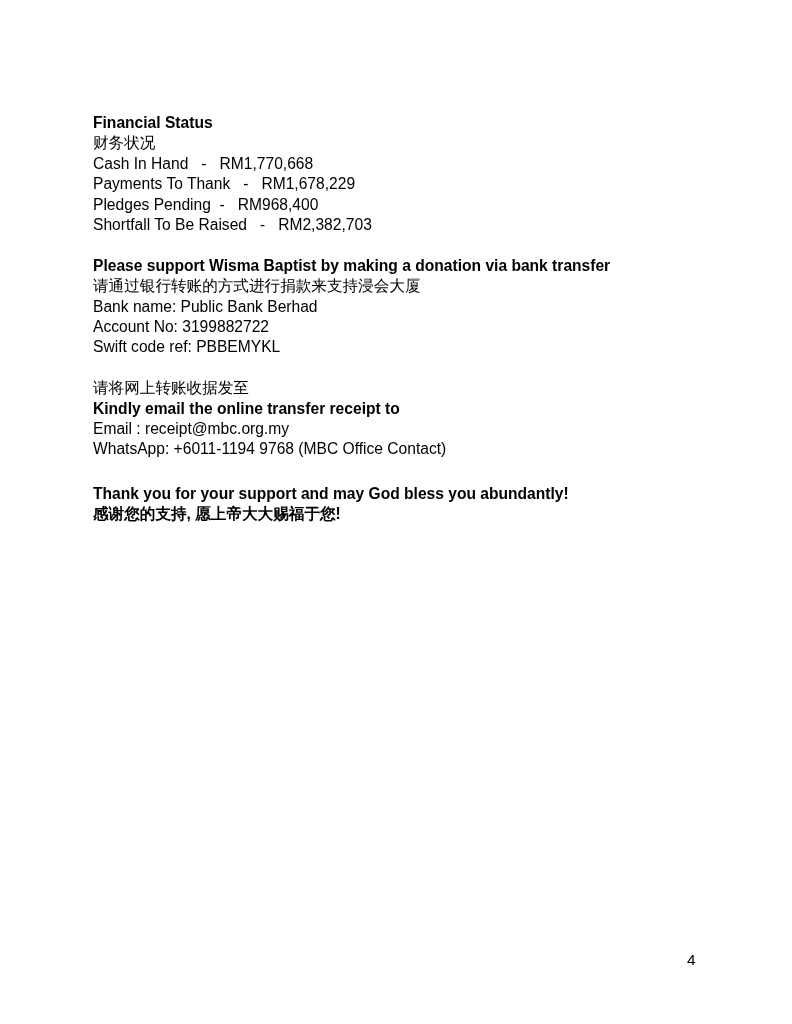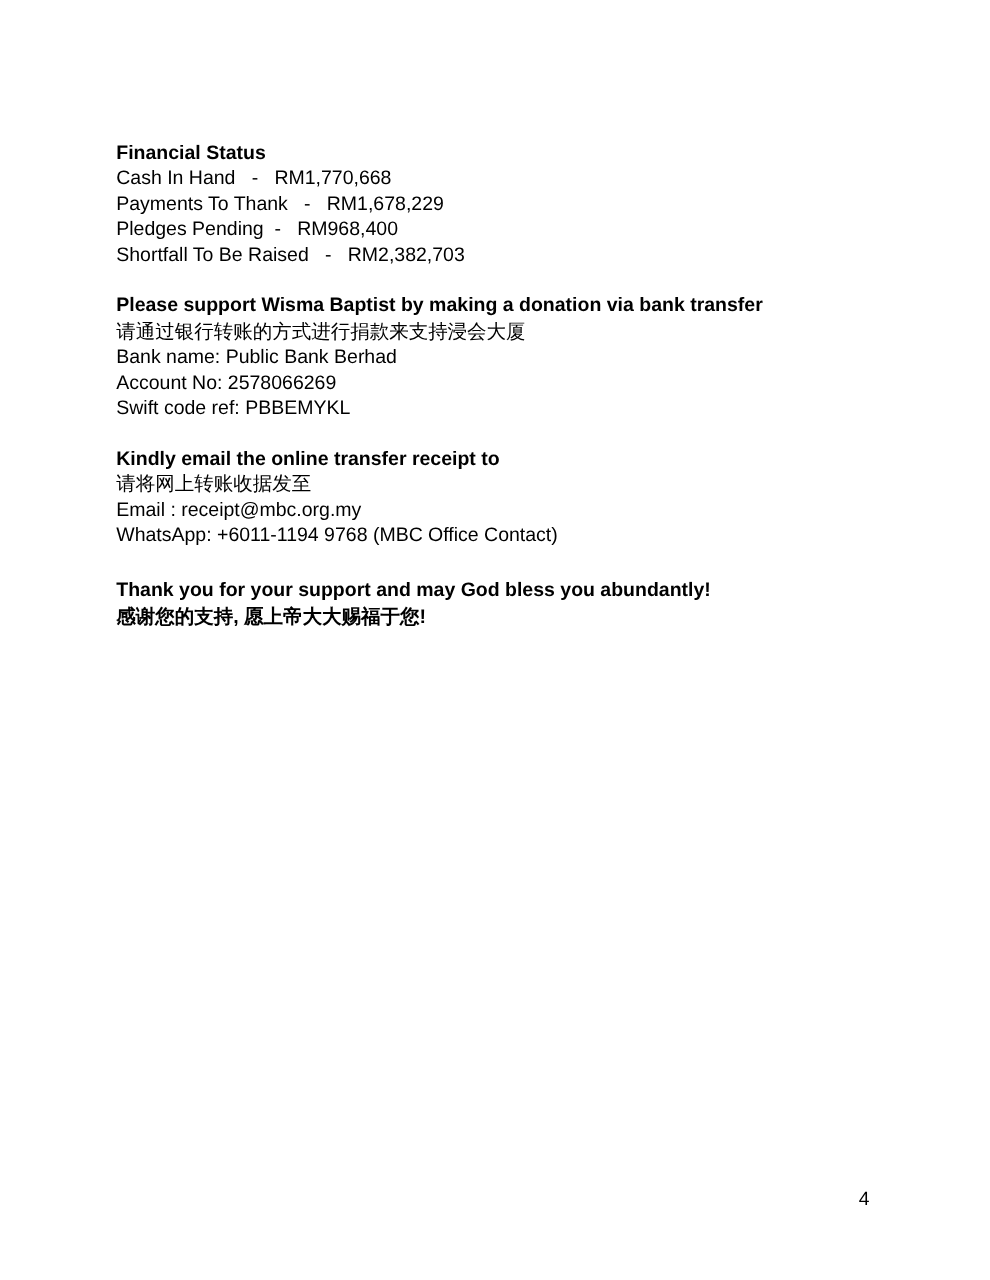--- a/index.html
+++ b/index.html
@@ -48,37 +48,38 @@
   }
 </style>
 </head>
 <body>
 
 <div class="page">
   <main class="content">
 
     <section class="block">
       <p class="line bold">Financial Status</p>
+      <p class="line">财务状况</p>
       <p class="line">Cash In Hand   -   RM1,770,668</p>
       <p class="line">Payments To Thank   -   RM1,678,229</p>
       <p class="line">Pledges Pending  -   RM968,400</p>
       <p class="line">Shortfall To Be Raised   -   RM2,382,703</p>
     </section>
 
     <section class="block">
       <p class="line bold">Please support Wisma Baptist by making a donation via bank transfer</p>
       <p class="line">请通过银行转账的方式进行捐款来支持浸会大厦</p>
       <p class="line">Bank name: Public Bank Berhad</p>
-      <p class="line">Account No: 2578066269</p>
+      <p class="line">Account No: 3199882722</p>
       <p class="line">Swift code ref: PBBEMYKL</p>
     </section>
 
     <section class="block">
+      <p class="line">请将网上转账收据发至</p>
       <p class="line bold">Kindly email the online transfer receipt to</p>
-      <p class="line">请将网上转账收据发至</p>
       <p class="line">Email : receipt@mbc.org.my</p>
       <p class="line">WhatsApp: +6011-1194 9768 (MBC Office Contact)</p>
     </section>
 
     <section class="block">
       <p class="line bold">Thank you for your support and may God bless you abundantly!</p>
       <p class="line bold">感谢您的支持, 愿上帝大大赐福于您!</p>
     </section>
 
   </main>

